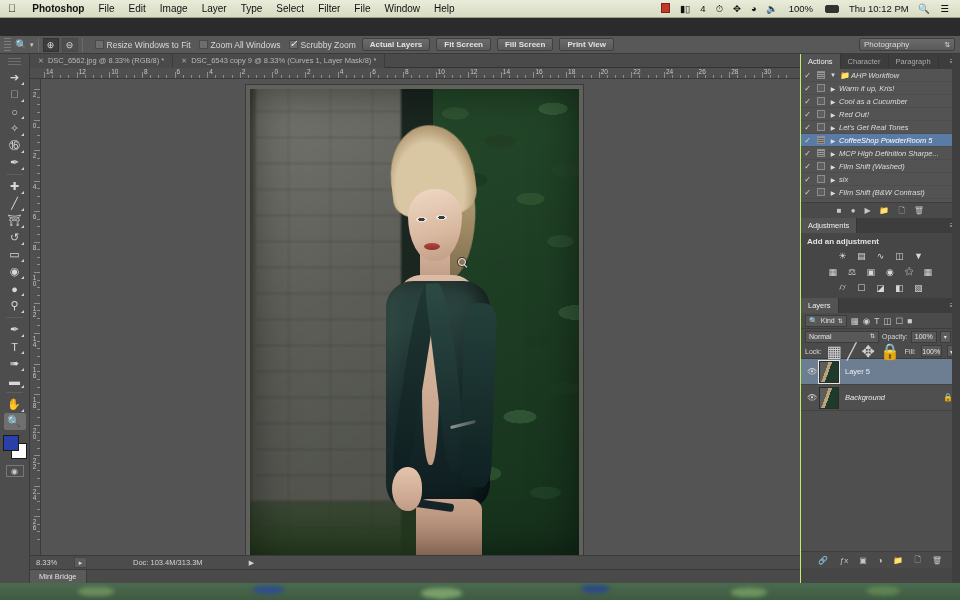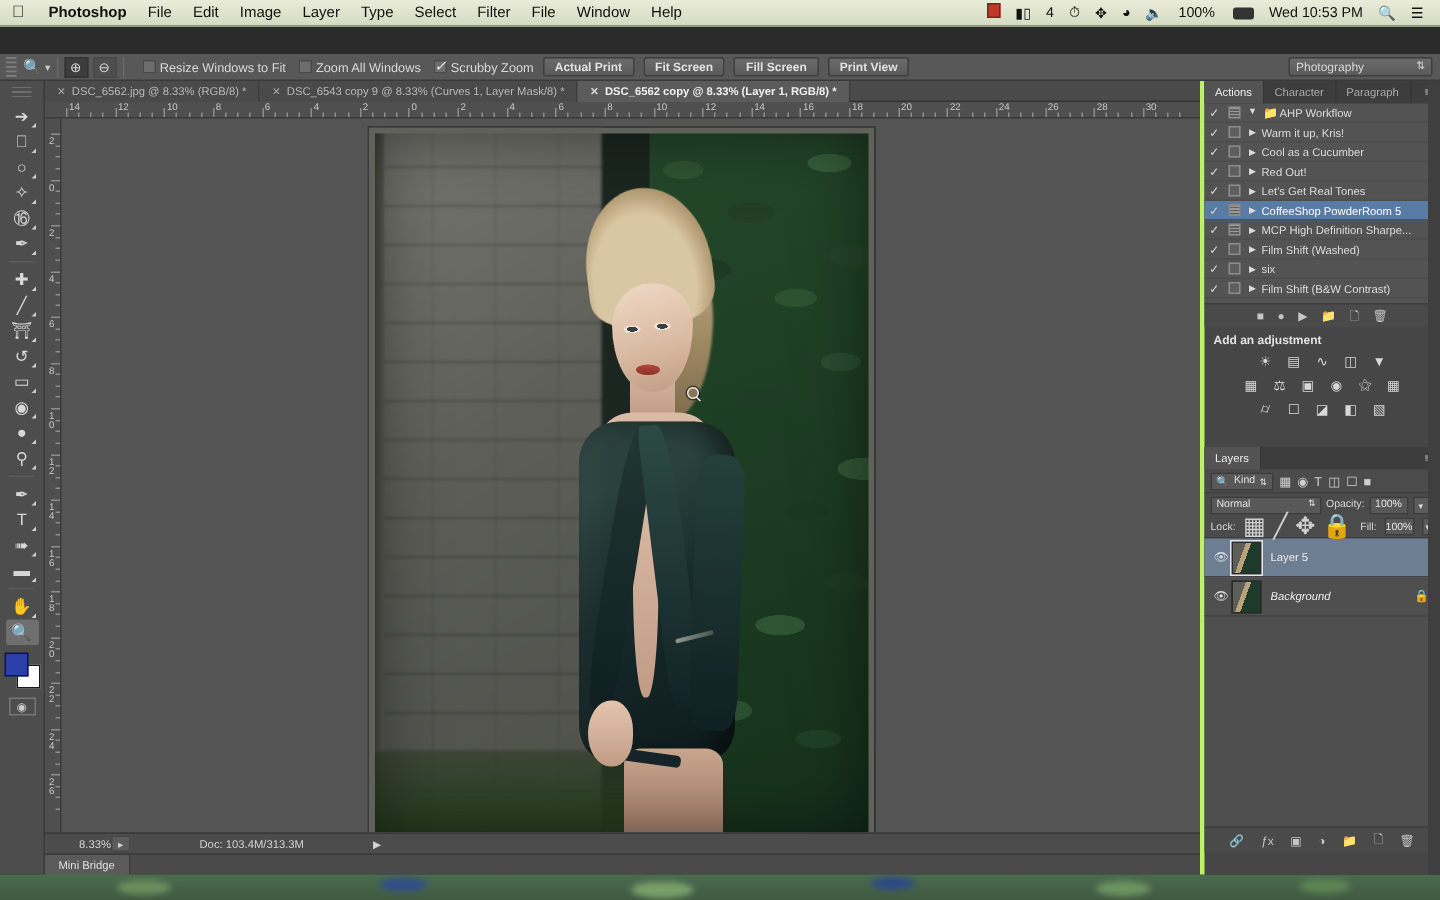--- a/index.html
+++ b/index.html
@@ -232,21 +232,21 @@
   .zcursor { position: absolute; left: 417px; top: 179px; width: 8px; height: 8px;
              border: 1.3px solid #e8e8e8; border-radius: 50%;
              box-shadow: 0 0 0 1px rgba(0,0,0,.55); }
   .zcursor:after { content:""; position:absolute; left:5px; top:5px; width:4px; height:1.3px;
                    background:#e8e8e8; transform: rotate(45deg); transform-origin: left center;}
 
   
   .statusbar { position: absolute; left: 30px; top: 555px; width: 770px; height: 14px;
                background: #4c4c4c; border-top: 1px solid #3a3a3a;
                display: flex; align-items: center; font-size: 7.5px; color: #d3d3d3; }
-  .sb-zoom { width: 44px; padding-left: 6px; text-align: right; }
+  .sb-zoom { width: 44px; padding-left: 6px; }
   .sb-gripbtn { width: 13px; height: 11px; background: #5c5c5c; border: 1px solid #454545;
                 display:flex;align-items:center;justify-content:center; font-size:7px;}
   .sb-doc { margin-left: 46px; }
   .sb-arrow { margin-left: 46px; font-size: 7px; }
   .mbridge { position: absolute; left: 30px; top: 569px; width: 770px; height: 14px;
              background: #4a4a4a; border-top: 1px solid #3a3a3a; display:flex; align-items:center;}
   .mbridge .tab { height: 14px; padding: 0 9px; background: #5a5a5a; font-size: 7.5px;
                   color: #e0e0e0; display:flex; align-items:center; border-right:1px solid #3b3b3b;}
   .bottomstrip { position: absolute; left: 0; top: 583px; width: 960px; height: 17px;
                  background: linear-gradient(to bottom,#4b6b4f,#3f5a41);
@@ -256,41 +256,41 @@
                radial-gradient(ellipse 30px 8px at 10% 50%, #6b8e5c 0 60%, transparent 62%),
                radial-gradient(ellipse 26px 7px at 28% 40%, #2f4d8c 0 60%, transparent 62%),
                radial-gradient(ellipse 34px 9px at 46% 60%, #79a06a 0 60%, transparent 62%),
                radial-gradient(ellipse 24px 7px at 62% 35%, #2c4a86 0 60%, transparent 62%),
                radial-gradient(ellipse 30px 8px at 78% 55%, #6e9460 0 60%, transparent 62%),
                radial-gradient(ellipse 28px 8px at 92% 45%, #5d8452 0 60%, transparent 62%);
              filter: blur(2px);}
 
   
   .dock { position: absolute; left: 800px; width: 160px; background: #464646;
-          border-left: 3px solid #bef264; }
+          border-left: 1px solid #bef264; }
   .panel-tabs { display: flex; height: 15px; background: #3d3d3d; align-items: stretch; }
   .ptab { padding: 0 7px; display: flex; align-items: center; font-size: 7.5px;
           color: #aaa; background: #3d3d3d; border-right: 1px solid #353535;}
   .ptab.active { background: #535353; color: #eee; }
   .panel-menu { margin-left: auto; width: 16px; display: flex; align-items: center;
                 justify-content: center; color: #bbb; font-size: 8px; }
 
   
   .actions { top: 54px; height: 164px; }
   .act-list { height: 133px; background: #535353; overflow: hidden; position: relative;}
   .act-row { display: flex; align-items: center; height: 13px; font-size: 7.5px;
              color: #dcdcdc; border-bottom: 1px solid #4d4d4d; }
   .act-row.sel { background: #5a7ba6; color: #fff; }
   .act-chk { width: 13px; text-align: center; font-size: 8px; color: #d6d6d6; }
   .act-box { width: 13px; display:flex; align-items:center; justify-content:center;}
   .act-box i { width: 8px; height: 8px; border: 1px solid #8d8d8d; display:block; background:#5e5e5e;}
   .act-box i.filled { background-image: repeating-linear-gradient(to bottom,#9a9a9a 0 1px,transparent 1px 2px);}
   .act-tri { width: 12px; text-align: center; font-size: 6px; color: #ddd; }
   .act-folder { width: 12px; font-size: 8px; color: #c8c8c8; text-align:center;}
-  .act-name { flex: 1; white-space: nowrap; overflow: hidden; text-overflow: ellipsis; }
+  .act-name { flex: 1; white-space: nowrap; overflow: hidden; text-overflow: ellipsis; font-style: italic; }
   .act-scroll { position:absolute; right:0; top:0; width:5px; height:133px; background:#4a4a4a;}
   .act-scroll i { position:absolute; top:0; width:5px; height:74px; background:#777; display:block;}
   .panel-foot { height: 16px; background: #4a4a4a; display: flex; align-items: center;
                 justify-content: center; gap: 9px; border-top: 1px solid #3d3d3d;
                 font-size: 8px; color: #c6c6c6; }
 
   
   .adjust { top: 218px; height: 80px; }
   .adj-title { font-size: 8px; color: #e2e2e2; padding: 4px 0 3px 6px; font-weight: bold;}
   .adj-grid { display: flex; flex-direction: column; gap: 3px; align-items: center; }
@@ -359,21 +359,21 @@
       <span class="si">▮▯</span>
       <span class="si">4</span>
       <span class="si">⏱</span>
       <span class="si">✥</span>
       <span class="si">◕</span>
       <span class="si">🔈</span>
       <span class="si">100%</span>
       <span class="si batt">
           <b></b>
         </span>
-      <span class="si">Wed 10:53 PM</span>
+      <span class="si">Thu 10:12 PM</span>
       <span class="si">🔍</span>
       <span class="si">☰</span>
     </span>
   </div>
 
 
   <div class="optbar">
     <span class="grip"></span>
     <span class="tool-ind">🔍</span>
     <span style="font-size:7px;color:#ccc">▾</span>
@@ -386,21 +386,21 @@
       <span>Resize Windows to Fit</span>
     </span>
     <span class="chk">
       <i class="chkbox"></i>
       <span>Zoom All Windows</span>
     </span>
     <span class="chk">
       <i class="chkbox checked"></i>
       <span>Scrubby Zoom</span>
     </span>
-    <span class="pbtn">Actual Print</span>
+    <span class="pbtn">Actual Layers</span>
     <span class="pbtn">Fit Screen</span>
     <span class="pbtn">Fill Screen</span>
     <span class="pbtn">Print View</span>
     <span class="wsdrop">
       <span>Photography</span>
       <span class="arrow">⇅</span>
     </span>
   </div>
 
   <div class="toolbar">
@@ -436,24 +436,20 @@
   </div>
 
   <div class="tabbar">
     <div class="dtab">
       <span class="x">✕</span>
       <span>DSC_6562.jpg @ 8.33% (RGB/8) *</span>
     </div>
     <div class="dtab">
       <span class="x">✕</span>
       <span>DSC_6543 copy 9 @ 8.33% (Curves 1, Layer Mask/8) *</span>
-    </div>
-    <div class="dtab active">
-      <span class="x">✕</span>
-      <span>DSC_6562 copy @ 8.33% (Layer 1, RGB/8) *</span>
     </div>
   </div>
 
   <div class="ruler-h" id="rulerH">
       <span class="rh-lbl" style="left: 16px;">14</span>
       <span class="rh-tick" style="left: 14px; height: 6px;"></span>
       <span class="rh-tick" style="left: 22.1568px; height: 3px;"></span>
       <span class="rh-tick" style="left: 30.3136px; height: 3px;"></span>
       <span class="rh-tick" style="left: 38.4703px; height: 3px;"></span>
       <span class="rh-lbl" style="left: 48.6271px;">12</span>
@@ -787,20 +783,24 @@
       <span>■</span>
       <span>●</span>
       <span>▶</span>
       <span>📁</span>
       <span>🗋</span>
       <span>🗑</span>
     </div>
   </div>
 
   <div class="dock adjust">
+    <div class="panel-tabs">
+      <span class="ptab active">Adjustments</span>
+      <span class="panel-menu">≡</span>
+    </div>
     <div class="adj-title">Add an adjustment</div>
     <div class="adj-grid">
       <div class="adj-row">
         <span class="adj-ic">☀</span>
         <span class="adj-ic">▤</span>
         <span class="adj-ic">∿</span>
         <span class="adj-ic">◫</span>
         <span class="adj-ic">▼</span>
       </div>
       <div class="adj-row">

